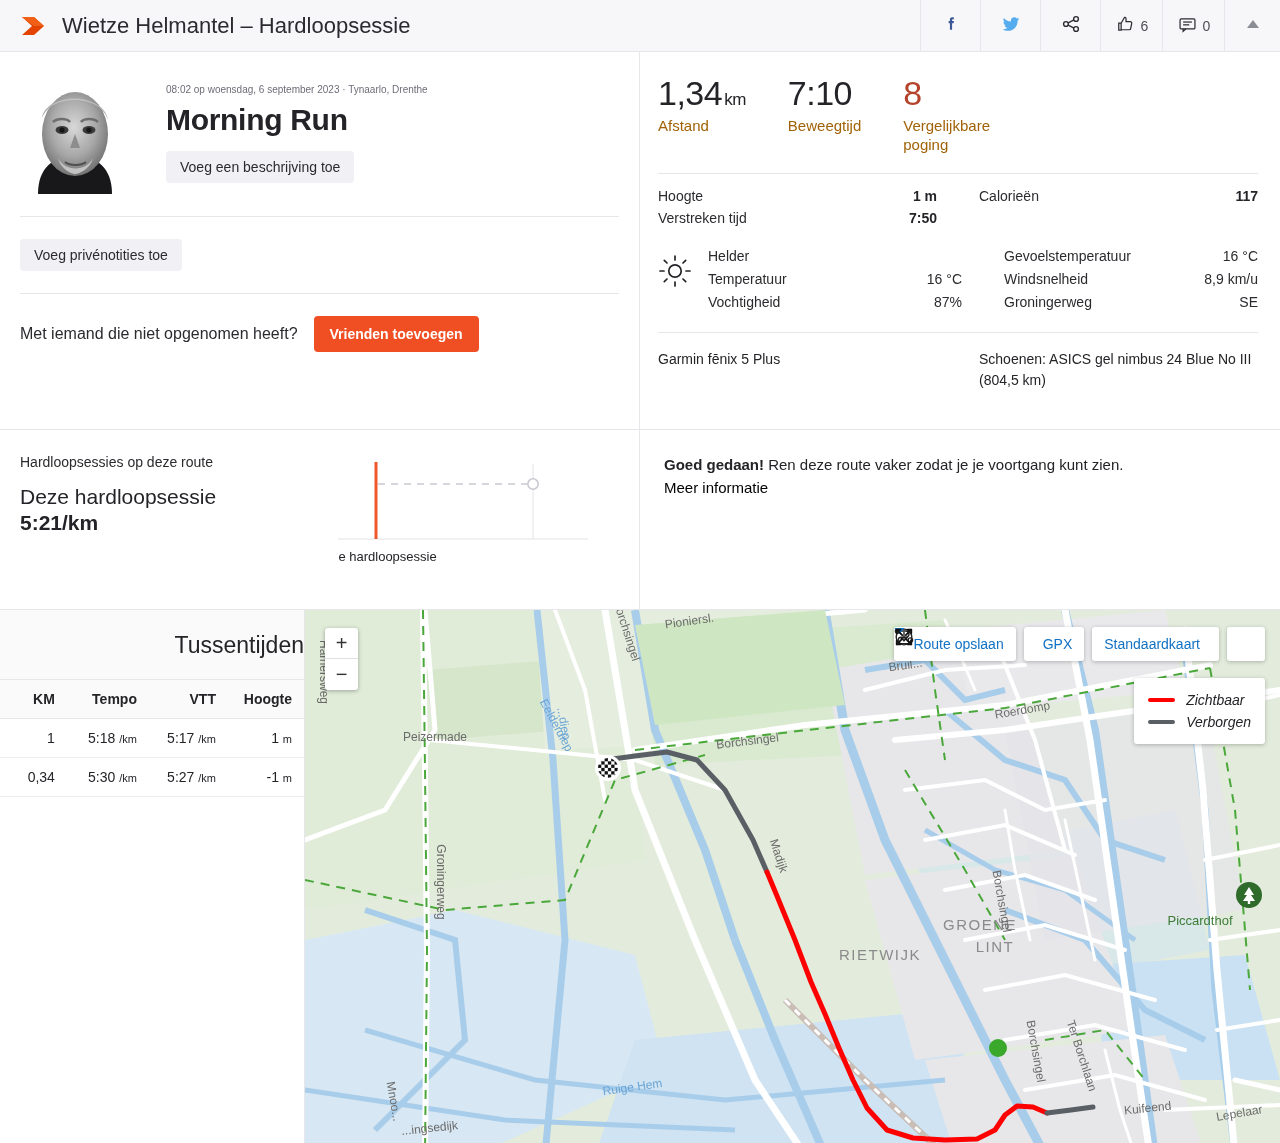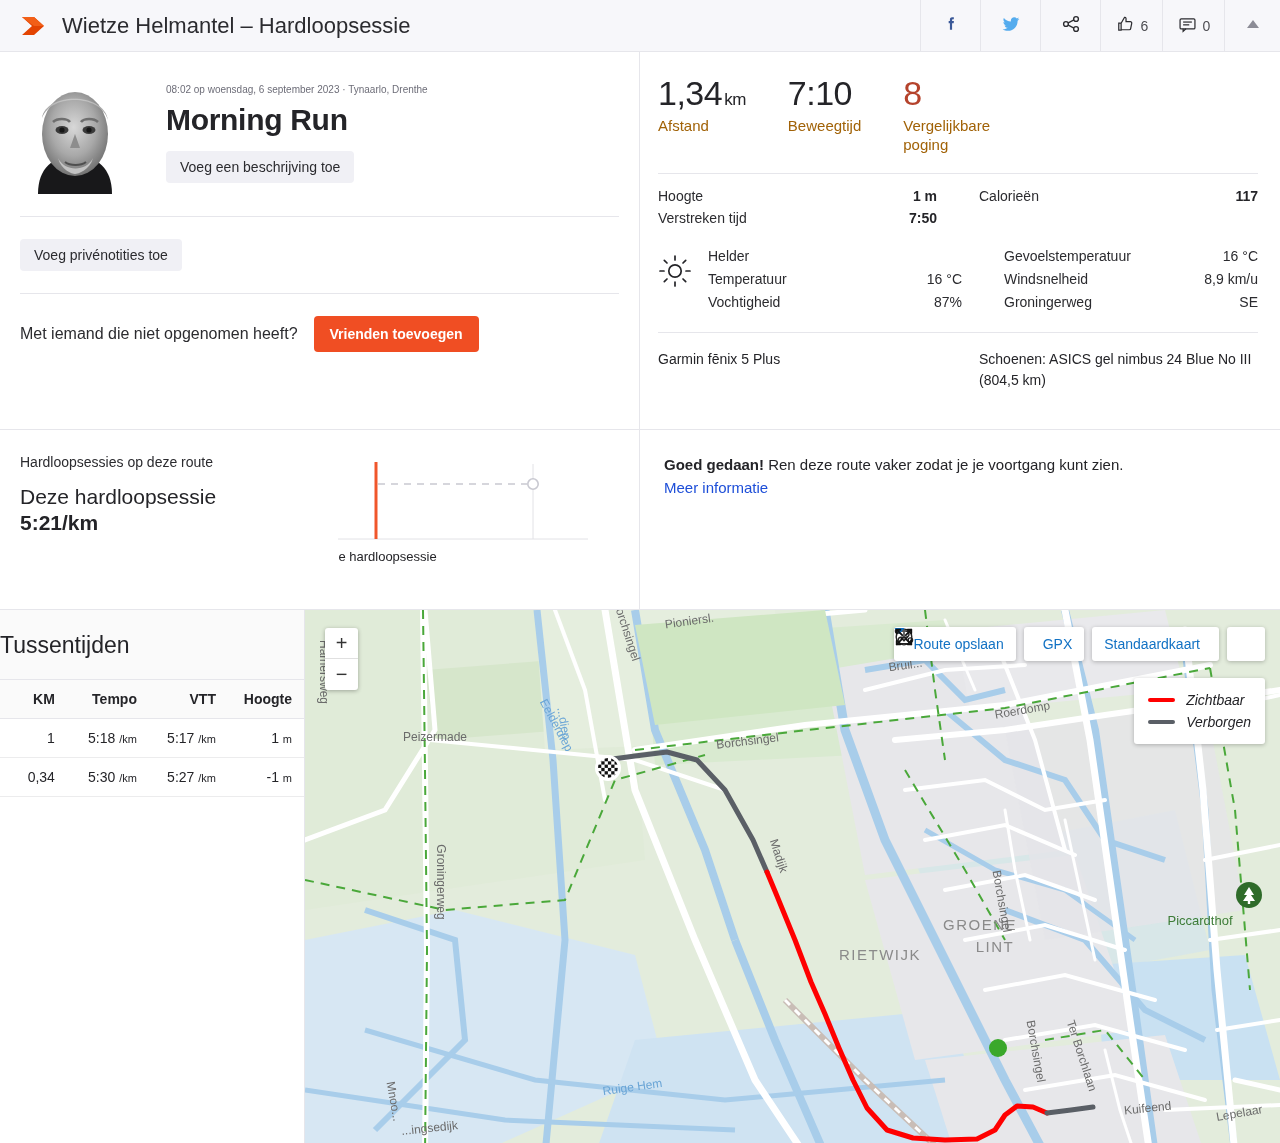--- a/index.html
+++ b/index.html
@@ -91,27 +91,27 @@
 
   
   .compare { display: flex; height: 180px; border-bottom: 1px solid #e6e6eb; }
   .cmp-left { width: 640px; border-right: 1px solid #e6e6eb; display: flex; padding: 24px 20px 0 20px; }
   .cmp-txt { width: 300px; }
   .cmp-h { font-size: 14px; color: #2b2b2f; }
   .cmp-sub { font-size: 21px; margin-top: 14px; line-height: 1.22; }
   .cmp-sub b { font-weight: bold; }
   .cmp-chart { flex: 1; padding-left: 18px; }
   .cmp-right { width: 640px; padding: 24px 22px 0 24px; font-size: 15px; line-height: 1.52; }
-  .cmp-right a { color: #1d4ed8; text-decoration: none; cursor: pointer; }
+  .cmp-right a { color: #000000; text-decoration: none; cursor: pointer; }
 
   
   .bottom { display: flex; height: 545px; }
   .splits { width: 305px; border-right: 1px solid #e6e6eb; background: #fff; }
   .splits h2 {
-    font-size: 23px; font-weight: normal; text-align: left;
+    font-size: 23px; font-weight: normal; text-align: right;
     padding: 22px 0 20px; background: #fafafa; margin: 0;
   }
   table.splits-tb { width: 100%; border-collapse: collapse; }
   table.splits-tb th {
     font-size: 14px; font-weight: bold; padding: 11px 12px; text-align: right;
     background: #fafafa; border-top: 1px solid #e6e6eb; border-bottom: 1px solid #e6e6eb;
     color: #242428;
   }
   table.splits-tb td {
     font-size: 14px; padding: 11px 12px; text-align: right;

